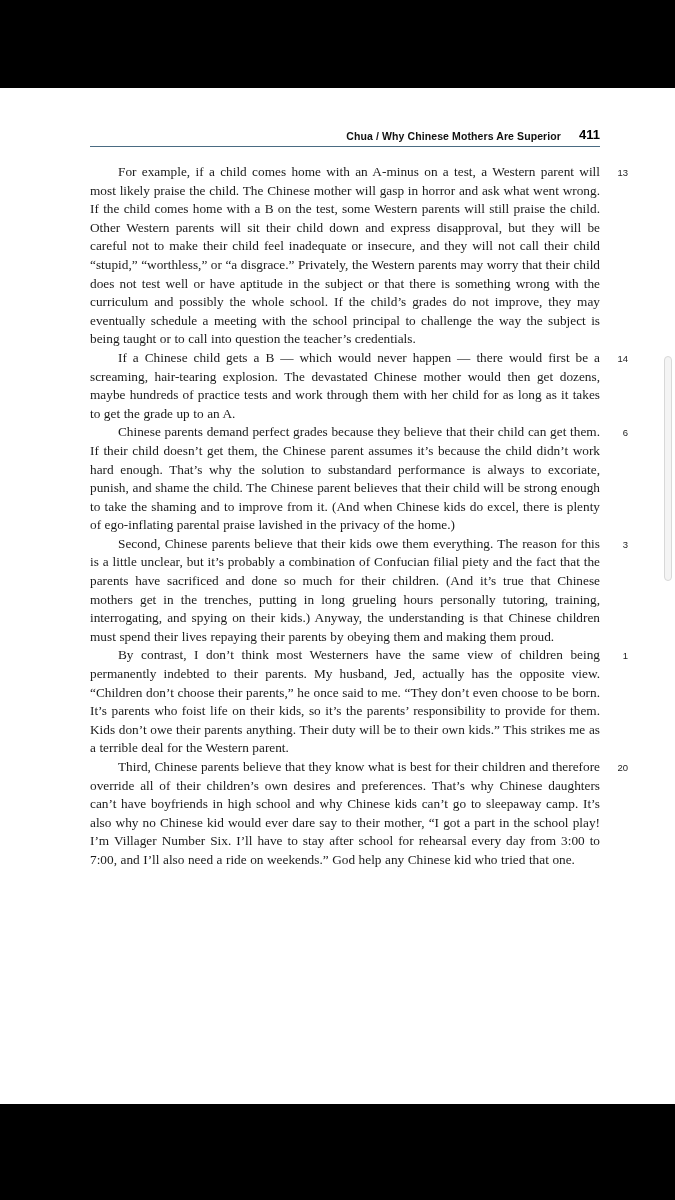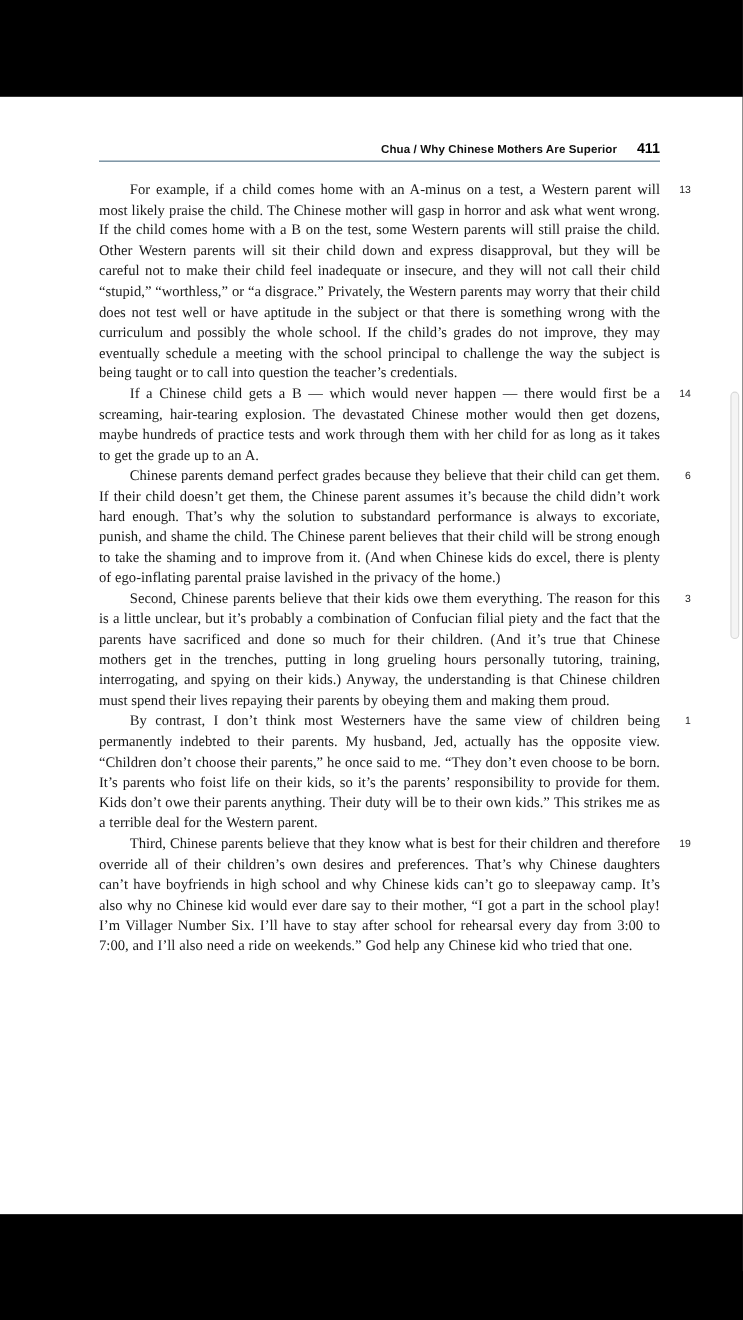--- a/index.html
+++ b/index.html
@@ -148,21 +148,21 @@
           <span class="para-num">3</span>
           <span>Second, Chinese parents believe that their kids owe them everything. The reason for this is a little unclear, but it’s probably a combination of Confucian filial piety and the fact that the parents have sacrificed and done so much for their children. (And it’s true that Chinese mothers get in the trenches, putting in long grueling hours personally tutoring, training, interrogating, and spying on their kids.) Anyway, the understanding is that Chinese children must spend their lives repaying their parents by obeying them and making them proud.</span>
         </p>
 
         <p class="para">
           <span class="para-num">1</span>
           <span>By contrast, I don’t think most Westerners have the same view of children being permanently indebted to their parents. My husband, Jed, actually has the opposite view. “Children don’t choose their parents,” he once said to me. “They don’t even choose to be born. It’s parents who foist life on their kids, so it’s the parents’ responsibility to provide for them. Kids don’t owe their parents anything. Their duty will be to their own kids.” This strikes me as a terrible deal for the Western parent.</span>
         </p>
 
         <p class="para">
-          <span class="para-num">19</span>
+          <span class="para-num">20</span>
           <span>Third, Chinese parents believe that they know what is best for their children and therefore override all of their children’s own desires and preferences. That’s why Chinese daughters can’t have boyfriends in high school and why Chinese kids can’t go to sleepaway camp. It’s also why no Chinese kid would ever dare say to their mother, “I got a part in the school play! I’m Villager Number Six. I’ll have to stay after school for rehearsal every day from 3:00 to 7:00, and I’ll also need a ride on weekends.” God help any Chinese kid who tried that one.</span>
         </p>
 
       </div>
     </div>
 
     <div class="scrollbar"></div>
   </div>
 
   <div class="letterbox-bottom"></div>

